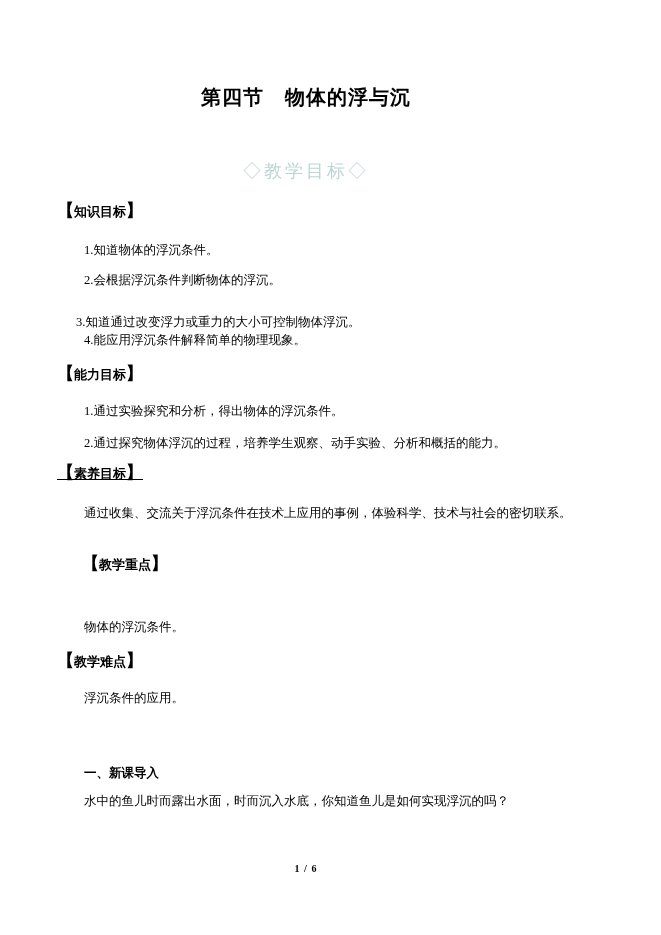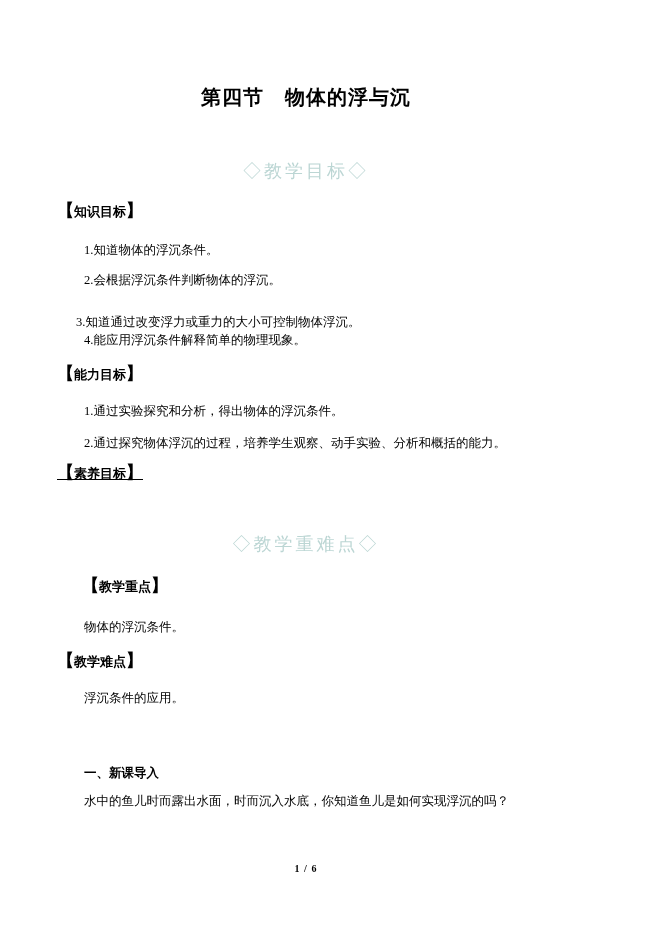--- a/index.html
+++ b/index.html
@@ -57,24 +57,24 @@
   <div class="abs body-text" style="left: 76px; top: 303px; margin-top: 12px;">3.知道通过改变浮力或重力的大小可控制物体浮沉。</div>
   <div class="abs body-text" style="left: 84px; top: 333px;">4.能应用浮沉条件解释简单的物理现象。</div>
 
   <div class="abs bracket-heading" style="left: 57px; top: 365px;"><span class="bk">【</span><span class="bk-label">能力目标</span><span class="bk">】</span></div>
 
   <div class="abs body-text" style="left: 84px; top: 404px;">1.通过实验探究和分析，得出物体的浮沉条件。</div>
   <div class="abs body-text" style="left: 84px; top: 436px;">2.通过探究物体浮沉的过程，培养学生观察、动手实验、分析和概括的能力。</div>
 
   <div class="abs bracket-heading" style="left: 57px; top: 464px; text-decoration: underline;"><span class="bk">【</span><span class="bk-label">素养目标</span><span class="bk">】</span></div>
 
+  <div class="abs body-text" style="left: 84px; top: 506px;">通过收集、交流关于浮沉条件在技术上应用的事例，体验科学、技术与社会的密切联系。</div>
 
-  <div class="abs center accent-heading" style="top: 534px;">◇教学重难点◇</div>
 
-  <div class="abs bracket-heading" style="left: 82px; top: 577px;"><span class="bk">【</span><span class="bk-label">教学重点</span><span class="bk">】</span></div>
+  <div class="abs bracket-heading" style="left: 82px; top: 555px;"><span class="bk">【</span><span class="bk-label">教学重点</span><span class="bk">】</span></div>
 
   <div class="abs body-text" style="left: 84px; top: 620px;">物体的浮沉条件。</div>
 
   <div class="abs bracket-heading" style="left: 57px; top: 652px;"><span class="bk">【</span><span class="bk-label">教学难点</span><span class="bk">】</span></div>
 
   <div class="abs body-text" style="left: 84px; top: 691px;">浮沉条件的应用。</div>
 
 
   <div class="abs body-text bold" style="left: 84px; top: 766px;">一、新课导入</div>
 

